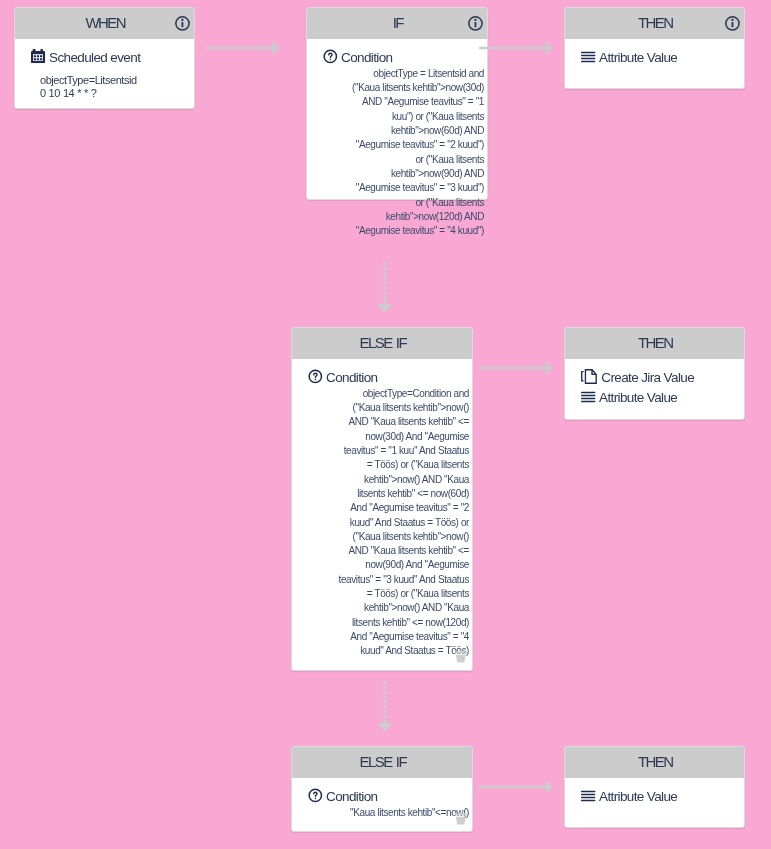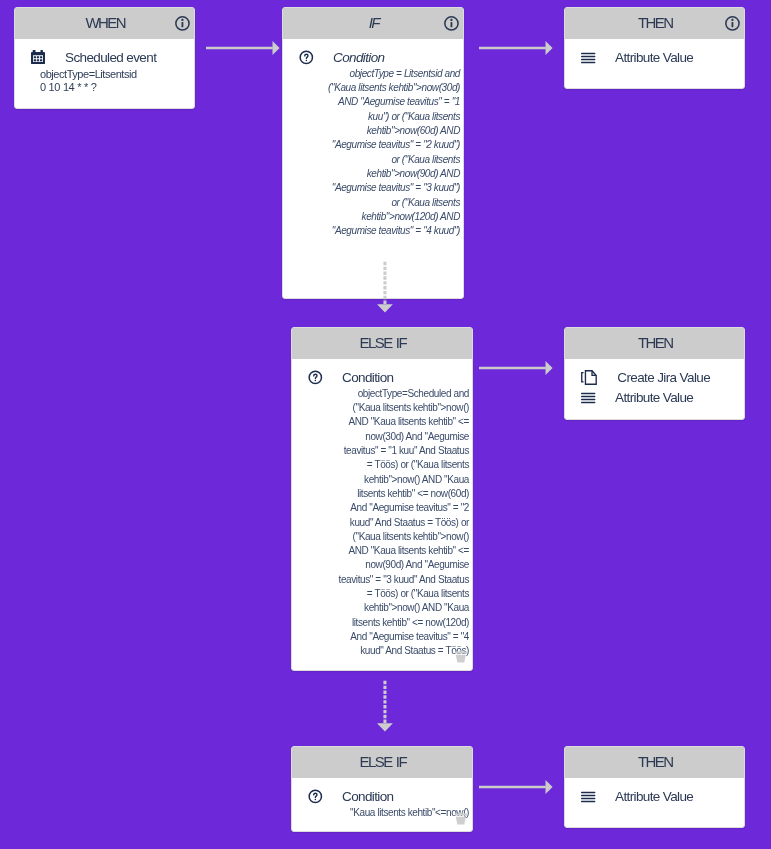--- a/index.html
+++ b/index.html
@@ -1,48 +1,48 @@
 <!DOCTYPE html>
 <html><head>
 <meta charset="utf-8">
 <title>Automation rule</title>
 <style>
   html,body{margin:0;padding:0;background:#ffffff;}
   body{width:771px;height:849px;font-family:"Liberation Sans",sans-serif;}
-  #canvas{position:relative;width:771px;height:849px;overflow:hidden;background:#6d28d9;}
+  #canvas{position:relative;width:771px;height:849px;overflow:hidden;background:#f9a8d4;}
 
   .card{position:absolute;background:#ffffff;border:1px solid #dcdcdc;border-radius:3px;
         box-sizing:border-box;box-shadow:0 1px 1.5px rgba(0,0,0,.10);}
   .card-hd{height:31.4px;background:#cccccc;position:relative;}
   .card-hd .title{position:absolute;left:0;right:0;top:9.4px;
         text-align:center;font-size:15px;color:#2c3a53;letter-spacing:-1.55px;
         word-spacing:1.5px;line-height:11px;text-indent:1.55px;}
   .info-ic{position:absolute;right:4px;top:7.7px;width:15px;height:15px;display:block;}
   .card-bd{position:relative;padding:10.5px 8px 9px 16px;}
 
-  .row{display:flex;align-items:flex-end;gap:16px;}
+  .row{display:flex;align-items:flex-start;}
   .row + .row{margin-top:4px;}
   .ic-copy{width:15.9px !important;margin-right:4.4px !important;}
   .row .ic{flex:0 0 auto;width:15px;height:15px;display:block;margin-right:3px;position:relative;top:-1px;}
   .row .lbl{font-size:13.5px;letter-spacing:-0.62px;color:#2b3a55;line-height:16px;white-space:nowrap;}
 
   .sub{font-size:11px;letter-spacing:-0.45px;word-spacing:0.35px;color:#2e3d58;
         line-height:13.2px;margin-left:9px;}
-  .row + .sub{margin-top:2px;}
+  .row + .sub{margin-top:8px;}
   .cond-text{font-size:10px;letter-spacing:-0.4px;color:#3a4b69;line-height:14.3px;
         margin-left:11px;margin-top:1px;width:150px;text-align:right;}
   .cond-text .cl{display:block;white-space:pre;}
   .trash-ic{position:absolute;width:12.5px;height:12.5px;display:block;}
 
   svg{display:block;overflow:visible;}
   .arrow-h,.arrow-v{position:absolute;}
 
   
   #card-when   {left:14px;  top:7px;   width:181px; height:102px;}
-  #card-if     {left:282px; top:7px;   width:182px; height:292px;font-style:italic;}
+  #card-if     {left:306px; top:7px;   width:182px; height:193px;}
   #card-then1  {left:564px; top:7px;   width:181px; height:82px;}
   #card-elseif1{left:291px; top:327px; width:182px; height:344px;}
   #card-then2  {left:564px; top:327px; width:181px; height:93px;}
   #card-elseif2{left:291px; top:746px; width:182px; height:86px;}
   #card-then3  {left:564px; top:746px; width:181px; height:82px;}
 
   #arr-h1{left:205.5px; top:40.9px;}
   #arr-h2{left:478.5px; top:40.9px;}
   #arr-h3{left:478.5px; top:360.9px;}
   #arr-h4{left:478.5px; top:779.9px;}
@@ -170,21 +170,21 @@
         <span class="ic">
           <svg viewBox="0 0 16 16" width="15" height="15">
             <circle cx="7.8" cy="7.9" r="6.55" fill="none" stroke="#1d2c4d" stroke-width="1.6"></circle>
             <path d="M6.1 6.3c0-1.0.8-1.8 1.8-1.8.95 0 1.7.7 1.7 1.6 0 1.05-.85 1.35-1.3 1.8-.3.3-.4.65-.4 1.15" fill="none" stroke="#1d2c4d" stroke-width="1.5" stroke-linecap="round"></path>
             <circle cx="7.85" cy="11.3" r=".82" fill="#1d2c4d"></circle>
           </svg>
         </span>
         <span class="lbl">Condition</span>
       </div>
       <div class="cond-text">
-          <span class="cl">objectType=Scheduled and</span>
+          <span class="cl">objectType=Condition and</span>
           <span class="cl">("Kaua litsents kehtib"&gt;now()</span>
           <span class="cl">AND "Kaua litsents kehtib" &lt;=</span>
           <span class="cl">now(30d) And "Aegumise</span>
           <span class="cl">teavitus" = "1 kuu" And Staatus</span>
           <span class="cl">= Töös) or ("Kaua litsents</span>
           <span class="cl">kehtib"&gt;now() AND "Kaua</span>
           <span class="cl">litsents kehtib" &lt;= now(60d)</span>
           <span class="cl">And "Aegumise teavitus" = "2</span>
           <span class="cl">kuud" And Staatus = Töös) or</span>
           <span class="cl">("Kaua litsents kehtib"&gt;now()</span>

